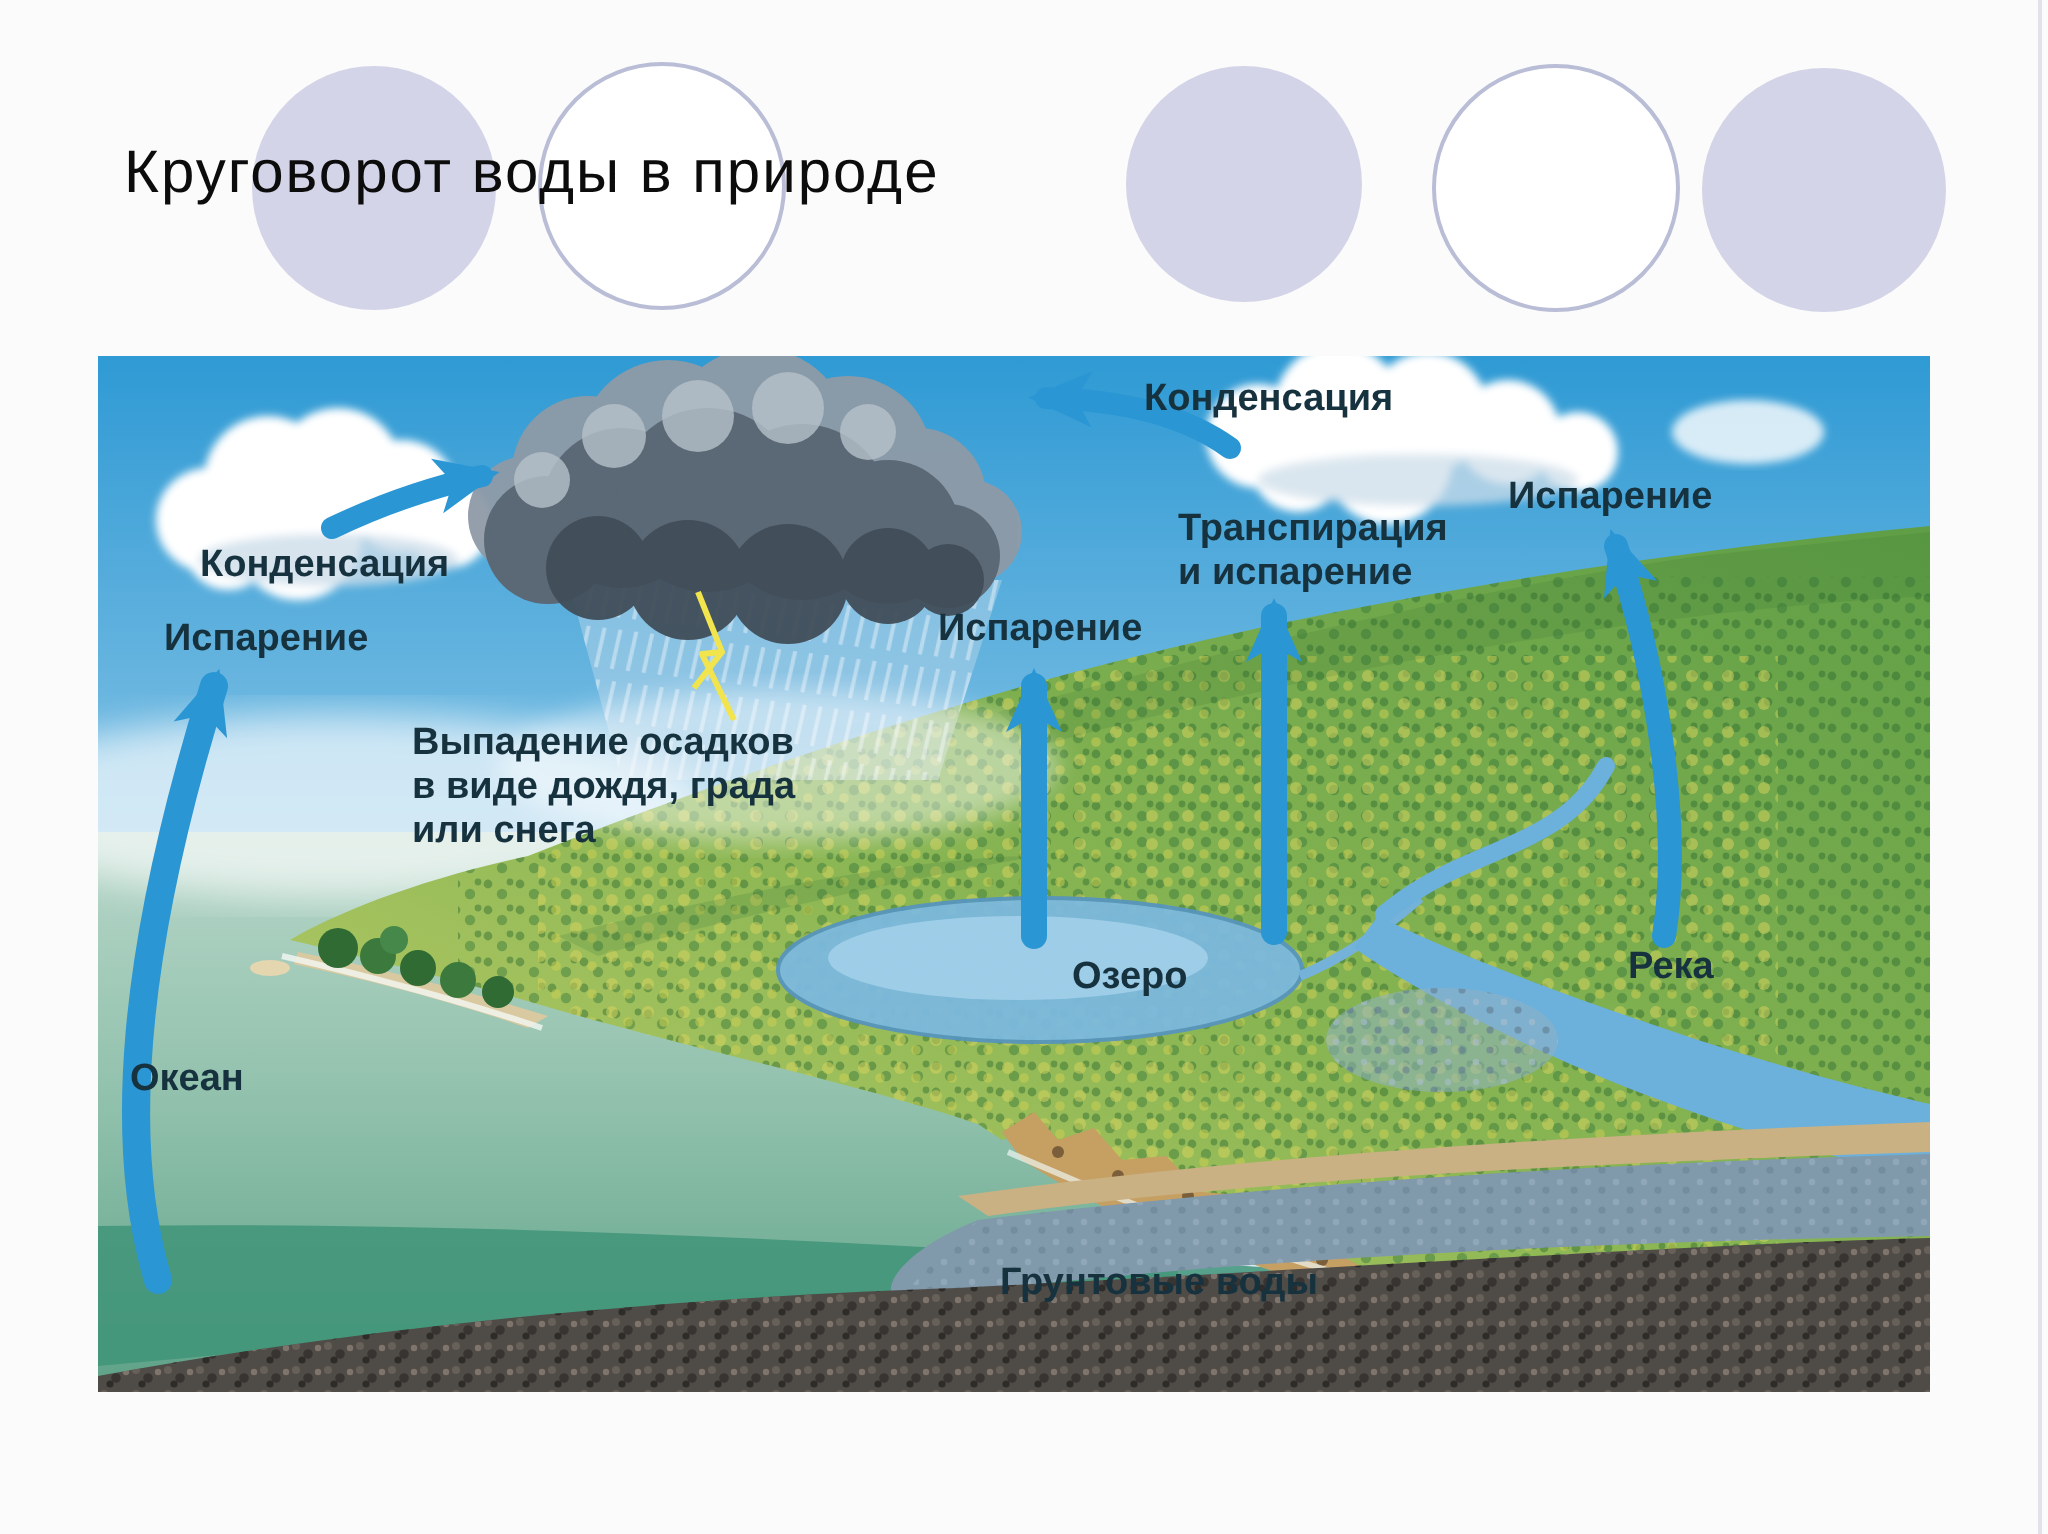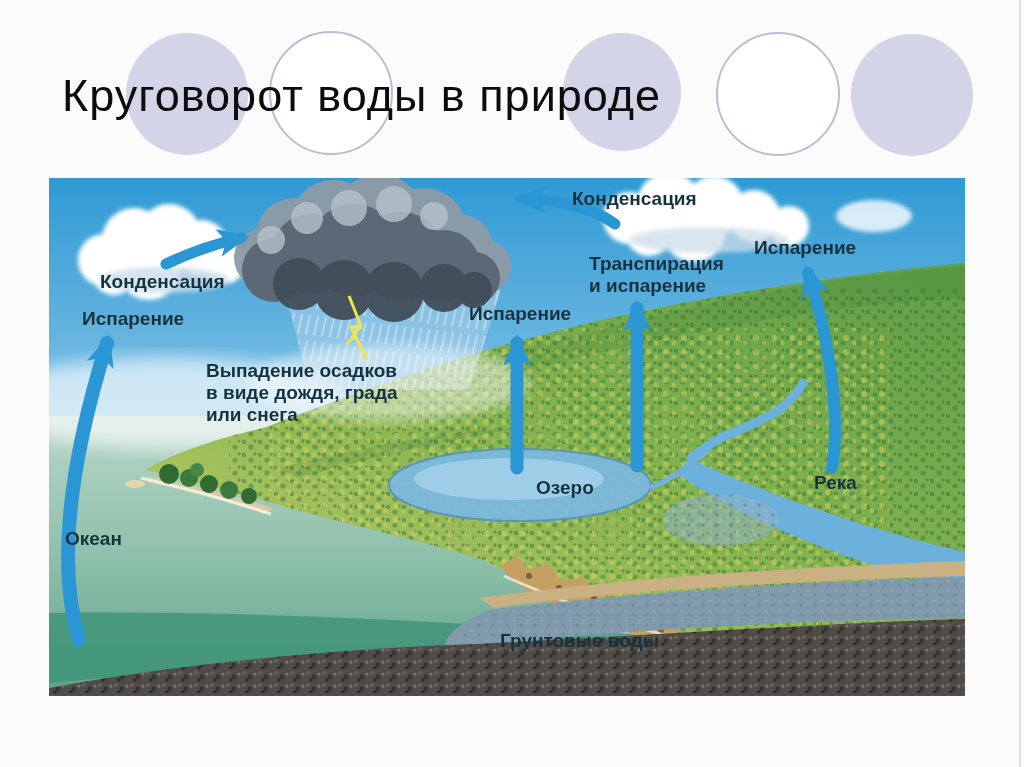--- a/index.html
+++ b/index.html
@@ -6,21 +6,21 @@
   body{
     width:1024px;height:767px;position:relative;overflow:hidden;
     background:#fbfbfc;
     font-family:"Liberation Sans", sans-serif;
   }
   .decor-circle{position:absolute;border-radius:50%;}
   .decor-circle.filled{background:#d4d4e8;}
   .decor-circle.outlined{background:#ffffff;border:2px solid #b9bdd6;}
   .slide-title{
     position:absolute;left:62px;top:70px;
-    font-size:45px;letter-spacing:1px;color:#0c0c0c;
+    font-size:30px;letter-spacing:1px;color:#0c0c0c;
     white-space:nowrap;z-index:3;
   }
   .illustration{position:absolute;left:49px;top:178px;z-index:2;}
   .edge-line{position:absolute;left:1019px;top:0;width:2px;height:767px;
     background:#dadae4;opacity:.75;z-index:1;}
   svg text{
     font-family:"Liberation Sans", sans-serif;
     font-size:19px;font-weight:600;fill:#17323f;
   }
 </style>

